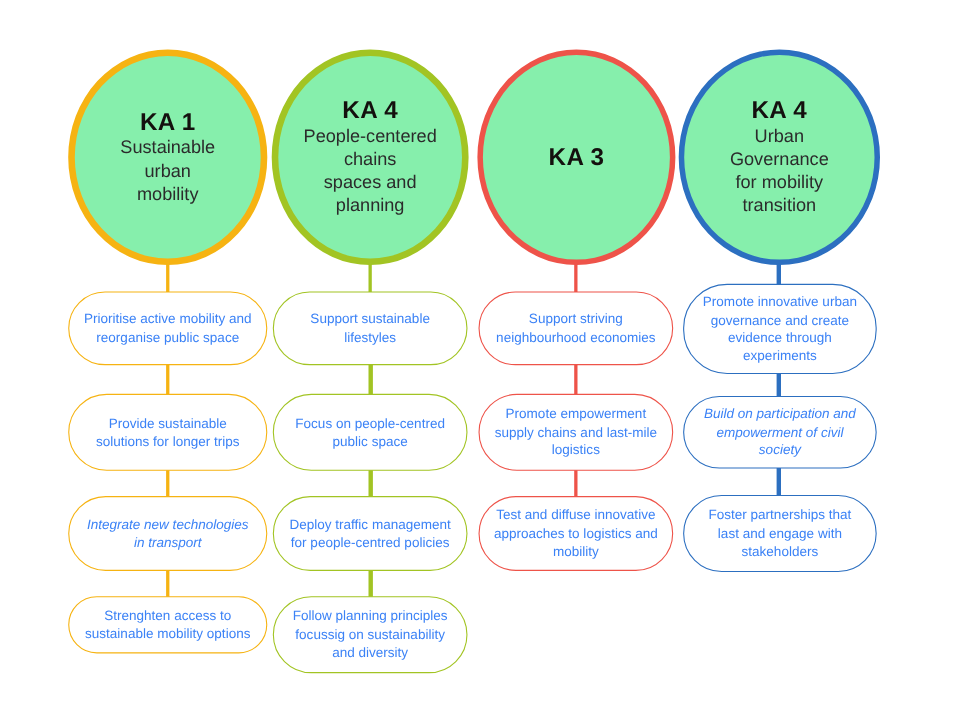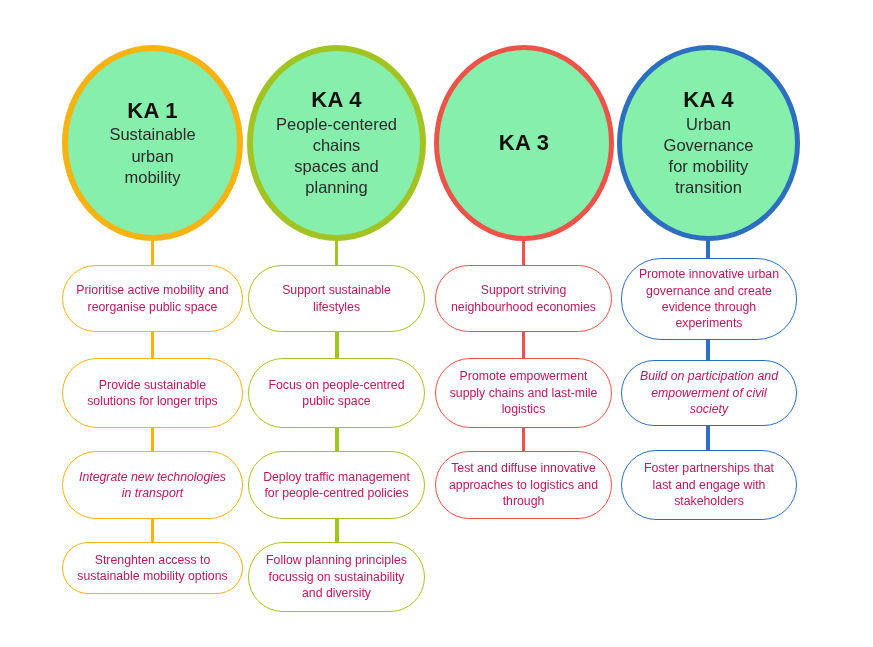--- a/index.html
+++ b/index.html
@@ -74,21 +74,21 @@
     display: flex;
     align-items: center;
     justify-content: center;
     text-align: center;
     z-index: 2;
   }
   .pill span {
     display: block;
     font-size: 12.3px;
     line-height: 1.33;
-    color: #be185d;
+    color: #3b82f6;
     padding: 0 12px;
   }
   .pill.blue { border-width: 1.9px; }
 </style>
 </head>
 <body>
 
 <div id="canvas">
 
   <div class="column">
@@ -160,21 +160,21 @@
       <span>Support striving neighbourhood economies</span>
     </div>
     <div class="stem" style="left:522px; top:330px; height:30px; background:#EE5349;"></div>
 
     <div class="pill" style="left:435px; top:358px; width:177px; height:70px; border-color:#EE5349;">
       <span>Promote empowerment supply chains and last-mile logistics</span>
     </div>
     <div class="stem" style="left:522px; top:426px; height:28px; background:#EE5349;"></div>
 
     <div class="pill" style="left:435px; top:451px; width:177px; height:68px; border-color:#EE5349;">
-      <span>Test and diffuse innovative approaches to logistics and through</span>
+      <span>Test and diffuse innovative approaches to logistics and mobility</span>
     </div>
   </div>
 
   <div class="column">
     <div class="circle" style="left:617px; top:45px; width:183px; height:196px; border-width:5.5px; border-color:#2C6FC0;">
       <div class="ka-code">KA 4</div>
       <div class="ka-title" style="white-space:pre-line;">Urban
 Governance
 for mobility
 transition</div>

